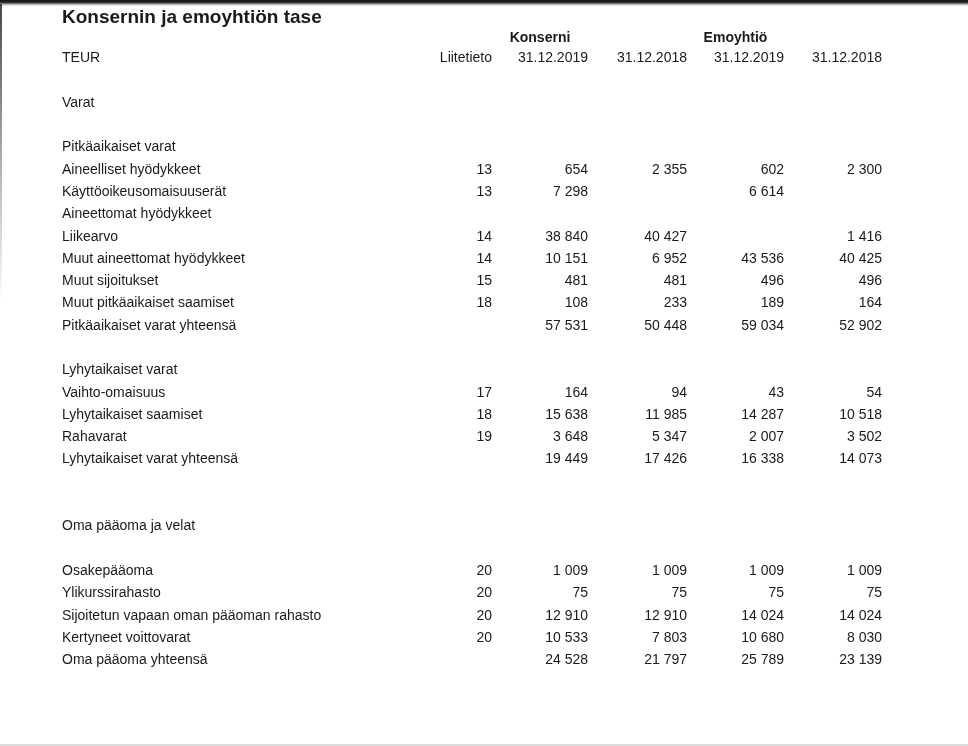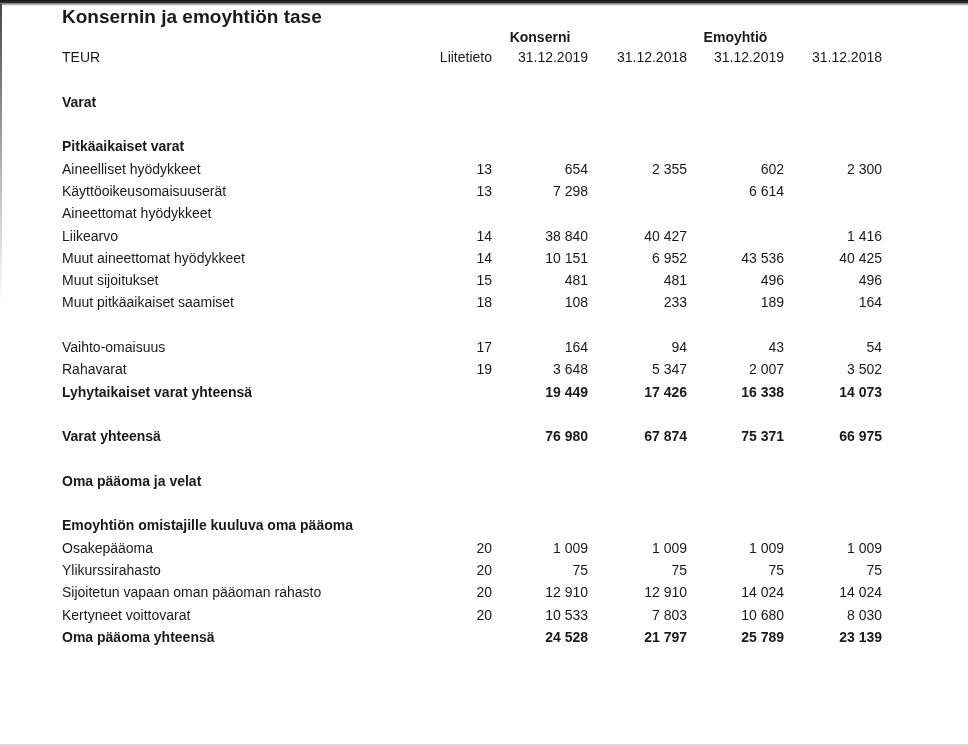--- a/index.html
+++ b/index.html
@@ -39,21 +39,21 @@
     vertical-align: middle;
     white-space: nowrap;
     overflow: visible;
   }
   tr.r { height: 22.3px; }
   tr.group-r { height: 18px; }
   tr.spacer { height: 22.3px; }
   .num { text-align: right; }
   .group { text-align: center; font-weight: bold; }
   .b { font-weight: normal; }
-  tr.section td, tr.total td { font-weight: bold; }
+  tr.section td, tr.total td { font-weight: normal; }
 </style>
 </head>
 <body>
 
 <div class="page-top-edge"></div>
 <div class="page-left-edge"></div>
 <div class="page-bottom-edge"></div>
 
 <h1 class="title">Konsernin ja emoyhtiön tase</h1>
 
@@ -156,79 +156,87 @@
         <td class="num">496</td>
       </tr>
       <tr class="r item">
         <td class="label">Muut pitkäaikaiset saamiset</td>
         <td class="num">18</td>
         <td class="num">108</td>
         <td class="num">233</td>
         <td class="num">189</td>
         <td class="num">164</td>
       </tr>
-      <tr class="r spacer">
-        <td colspan="6"></td>
+      <tr class="r total">
+        <td class="label">Pitkäaikaiset varat yhteensä</td>
+        <td class="num"></td>
+        <td class="num">57 531</td>
+        <td class="num">50 448</td>
+        <td class="num">59 034</td>
+        <td class="num">52 902</td>
+      </tr>
+      <tr class="r spacer">
+        <td colspan="6"></td>
+      </tr>
+      <tr class="r section">
+        <td class="label">Lyhytaikaiset varat</td>
+        <td class="num"></td>
+        <td class="num"></td>
+        <td class="num"></td>
+        <td class="num"></td>
+        <td class="num"></td>
       </tr>
       <tr class="r item">
         <td class="label">Vaihto-omaisuus</td>
         <td class="num">17</td>
         <td class="num">164</td>
         <td class="num">94</td>
         <td class="num">43</td>
         <td class="num">54</td>
       </tr>
       <tr class="r item">
+        <td class="label">Lyhytaikaiset saamiset</td>
+        <td class="num">18</td>
+        <td class="num">15 638</td>
+        <td class="num">11 985</td>
+        <td class="num">14 287</td>
+        <td class="num">10 518</td>
+      </tr>
+      <tr class="r item">
         <td class="label">Rahavarat</td>
         <td class="num">19</td>
         <td class="num">3 648</td>
         <td class="num">5 347</td>
         <td class="num">2 007</td>
         <td class="num">3 502</td>
       </tr>
       <tr class="r total">
         <td class="label">Lyhytaikaiset varat yhteensä</td>
         <td class="num"></td>
         <td class="num">19 449</td>
         <td class="num">17 426</td>
         <td class="num">16 338</td>
         <td class="num">14 073</td>
       </tr>
       <tr class="r spacer">
         <td colspan="6"></td>
       </tr>
-      <tr class="r total">
-        <td class="label">Varat yhteensä</td>
-        <td class="num"></td>
-        <td class="num">76 980</td>
-        <td class="num">67 874</td>
-        <td class="num">75 371</td>
-        <td class="num">66 975</td>
-      </tr>
       <tr class="r spacer">
         <td colspan="6"></td>
       </tr>
       <tr class="r section">
         <td class="label">Oma pääoma ja velat</td>
         <td class="num"></td>
         <td class="num"></td>
         <td class="num"></td>
         <td class="num"></td>
         <td class="num"></td>
       </tr>
       <tr class="r spacer">
         <td colspan="6"></td>
-      </tr>
-      <tr class="r section">
-        <td class="label">Emoyhtiön omistajille kuuluva oma pääoma</td>
-        <td class="num"></td>
-        <td class="num"></td>
-        <td class="num"></td>
-        <td class="num"></td>
-        <td class="num"></td>
       </tr>
       <tr class="r item">
         <td class="label">Osakepääoma</td>
         <td class="num">20</td>
         <td class="num">1 009</td>
         <td class="num">1 009</td>
         <td class="num">1 009</td>
         <td class="num">1 009</td>
       </tr>
       <tr class="r item">

